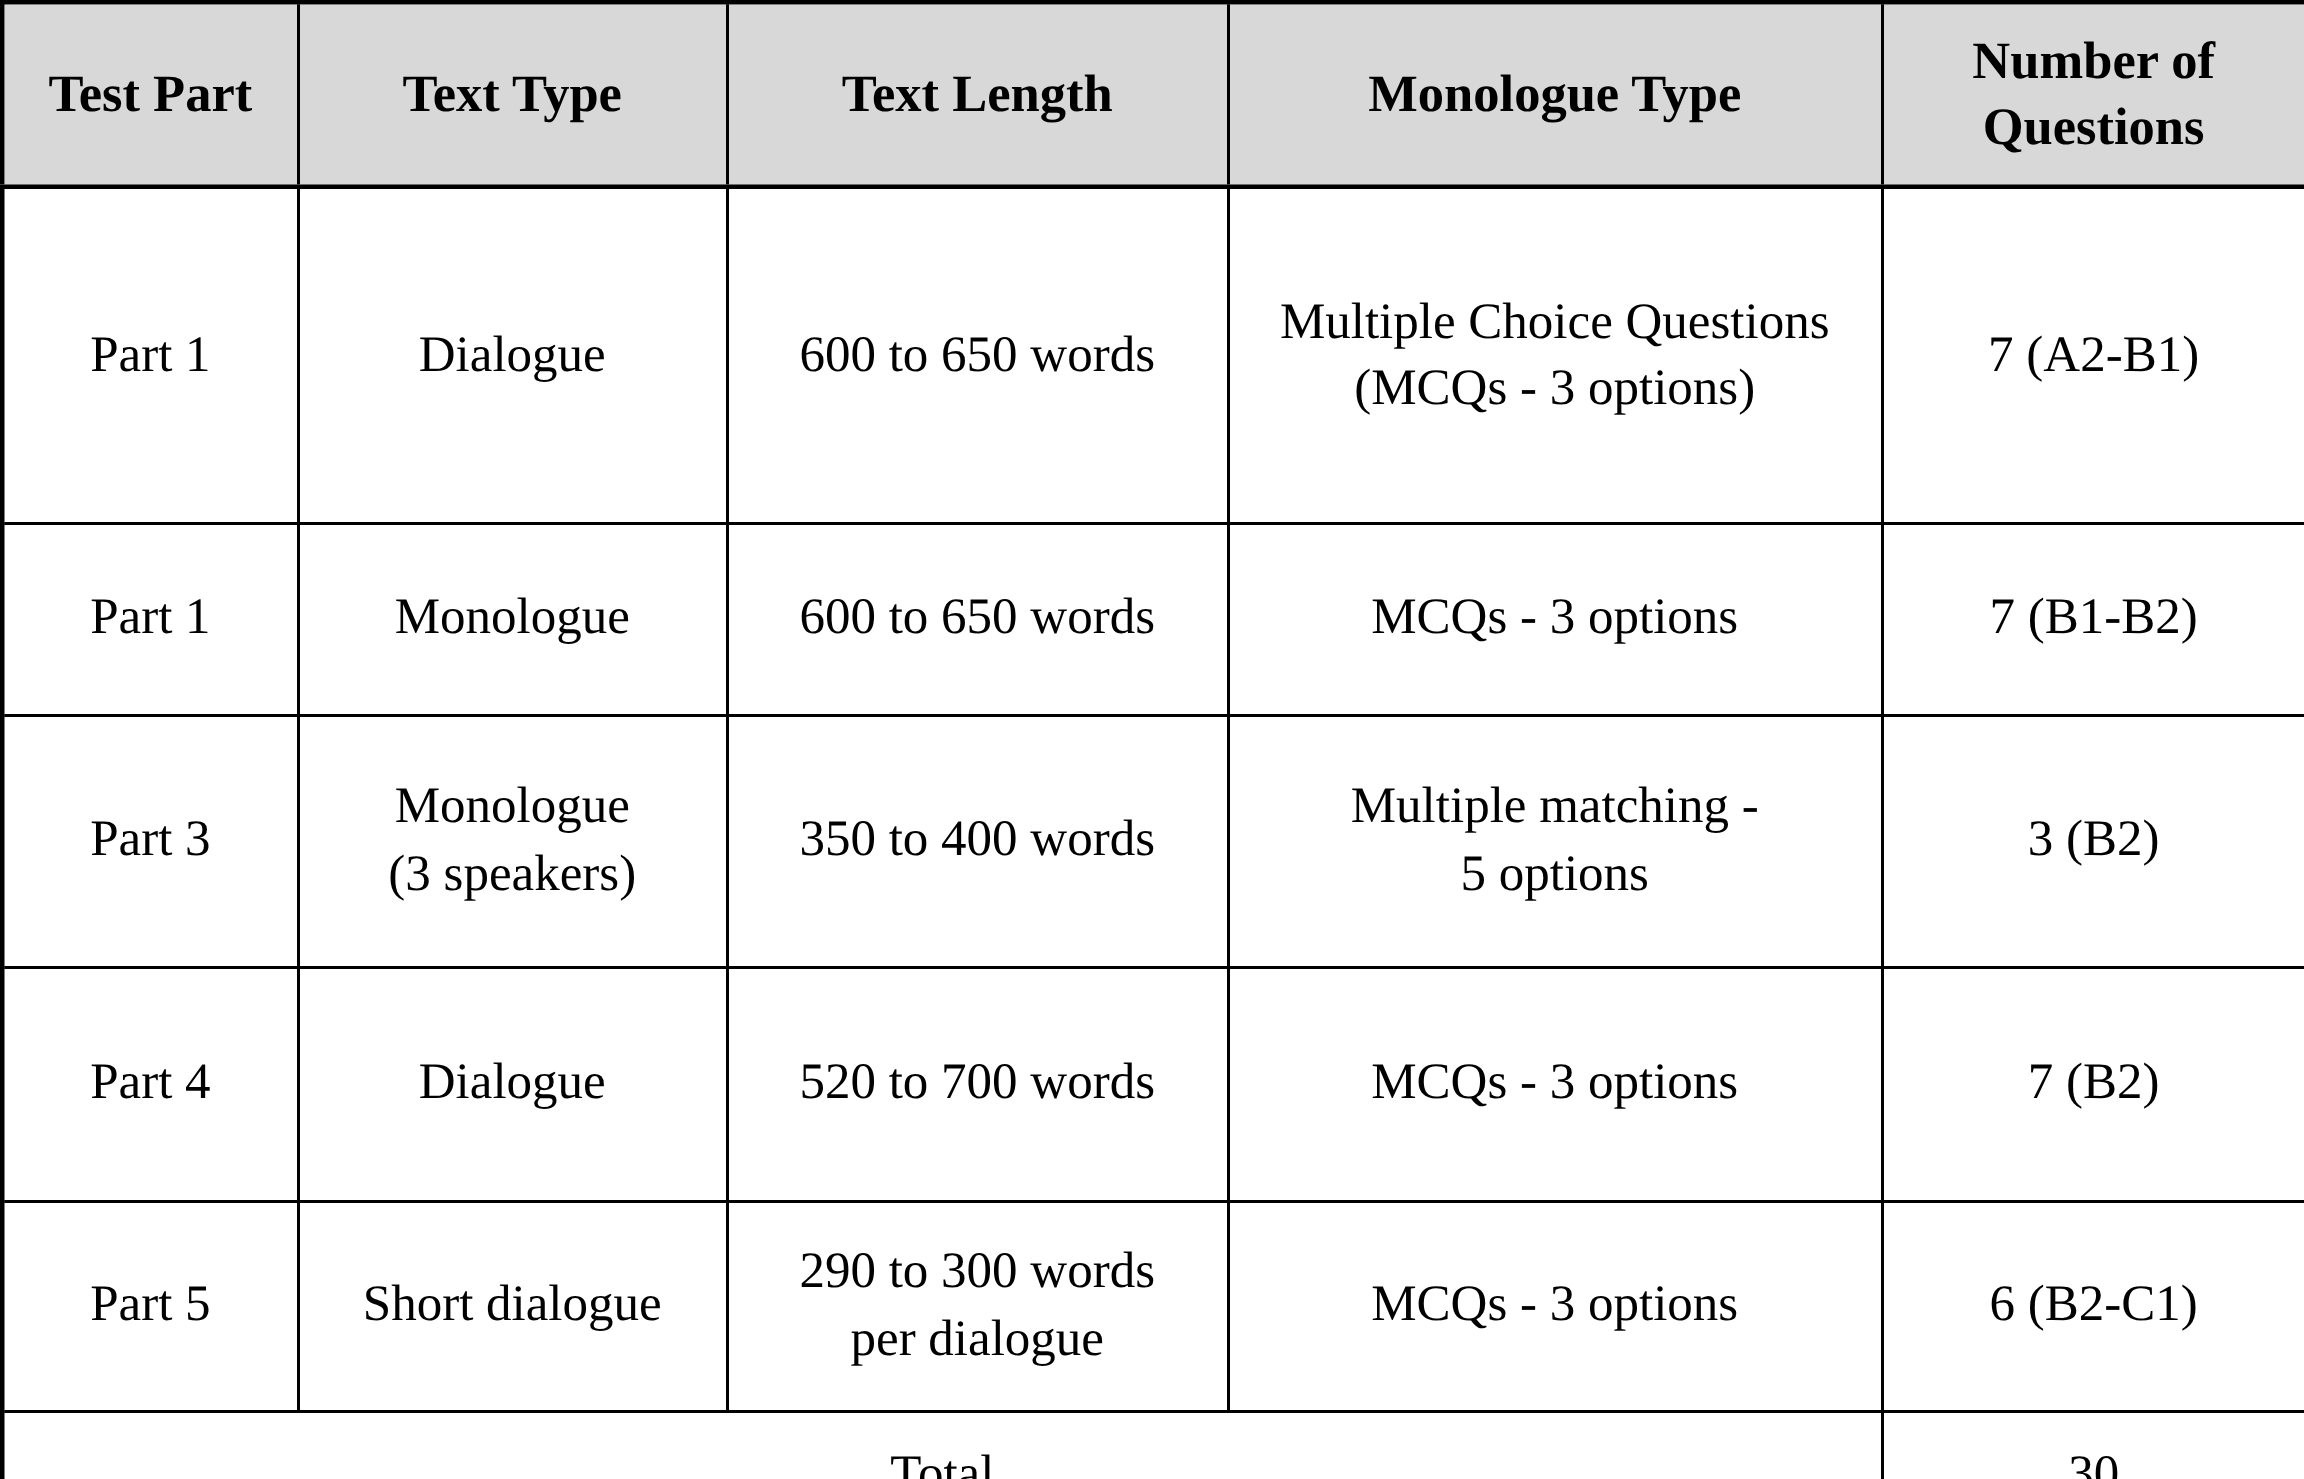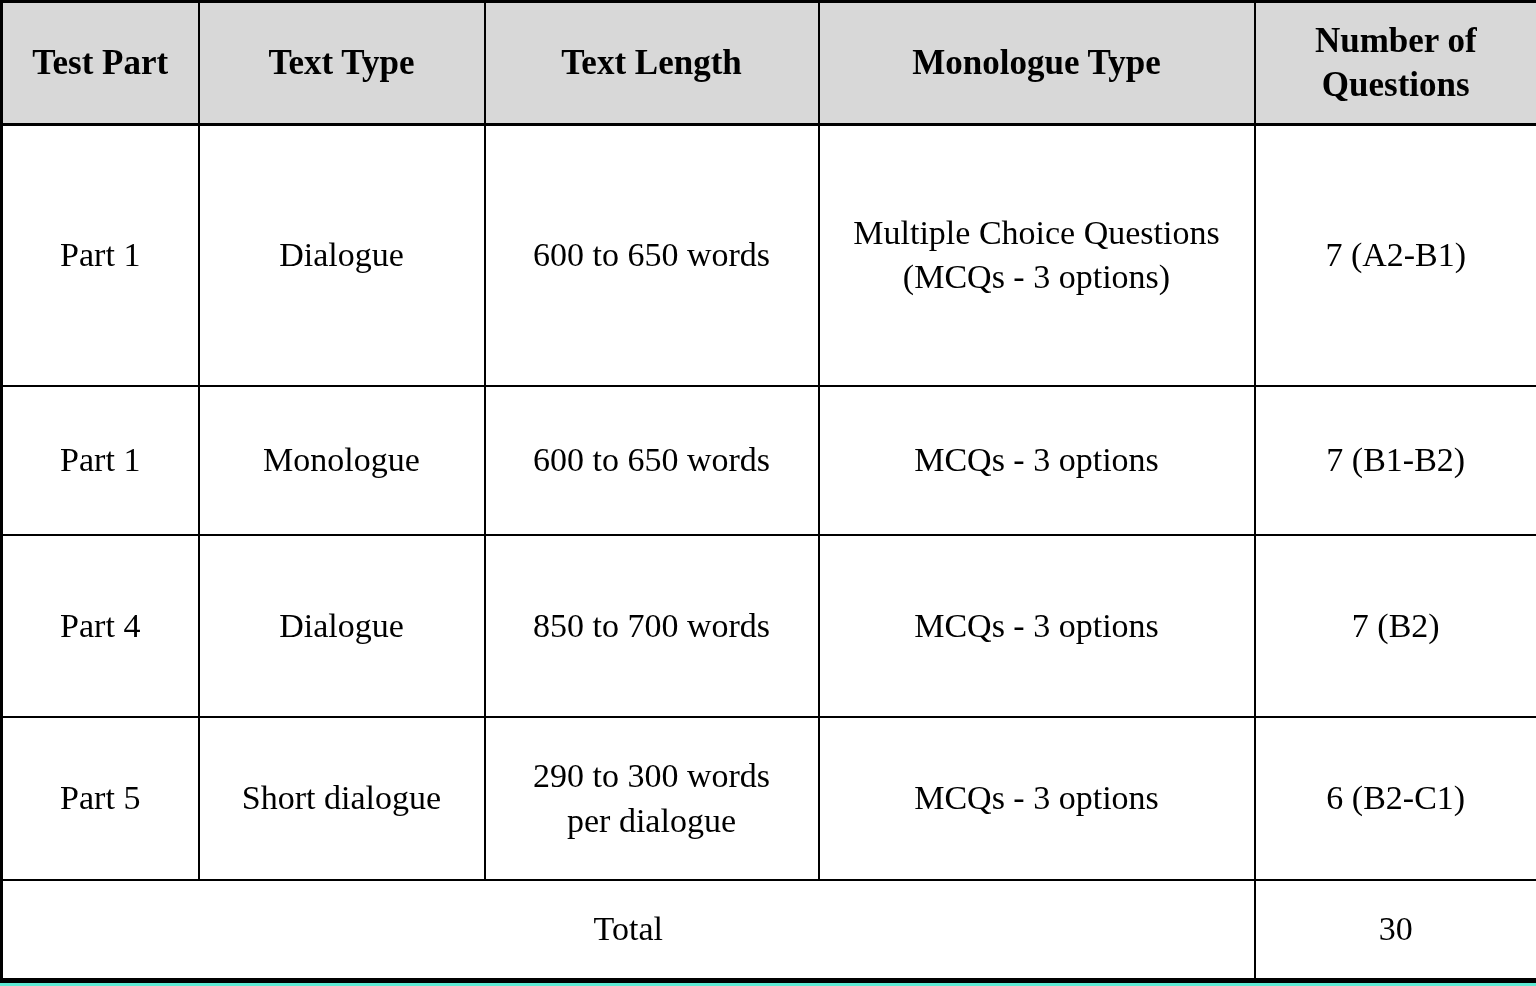--- a/index.html
+++ b/index.html
@@ -85,24 +85,33 @@
 (MCQs - 3 options)</td>
         <td>7 (A2-B1)</td>
       </tr>
       <tr class="row-2">
         <td>Part 1</td>
         <td>Monologue</td>
         <td>600 to 650 words</td>
         <td>MCQs - 3 options</td>
         <td>7 (B1-B2)</td>
       </tr>
+      <tr class="row-3">
+        <td>Part 3</td>
+        <td>Monologue
+(3 speakers)</td>
+        <td>350 to 400 words</td>
+        <td>Multiple matching -
+5 options</td>
+        <td>3 (B2)</td>
+      </tr>
       <tr class="row-4">
         <td>Part 4</td>
         <td>Dialogue</td>
-        <td>850 to 700 words</td>
+        <td>520 to 700 words</td>
         <td>MCQs - 3 options</td>
         <td>7 (B2)</td>
       </tr>
       <tr class="row-5">
         <td>Part 5</td>
         <td>Short dialogue</td>
         <td>290 to 300 words
 per dialogue</td>
         <td>MCQs - 3 options</td>
         <td>6 (B2-C1)</td>

